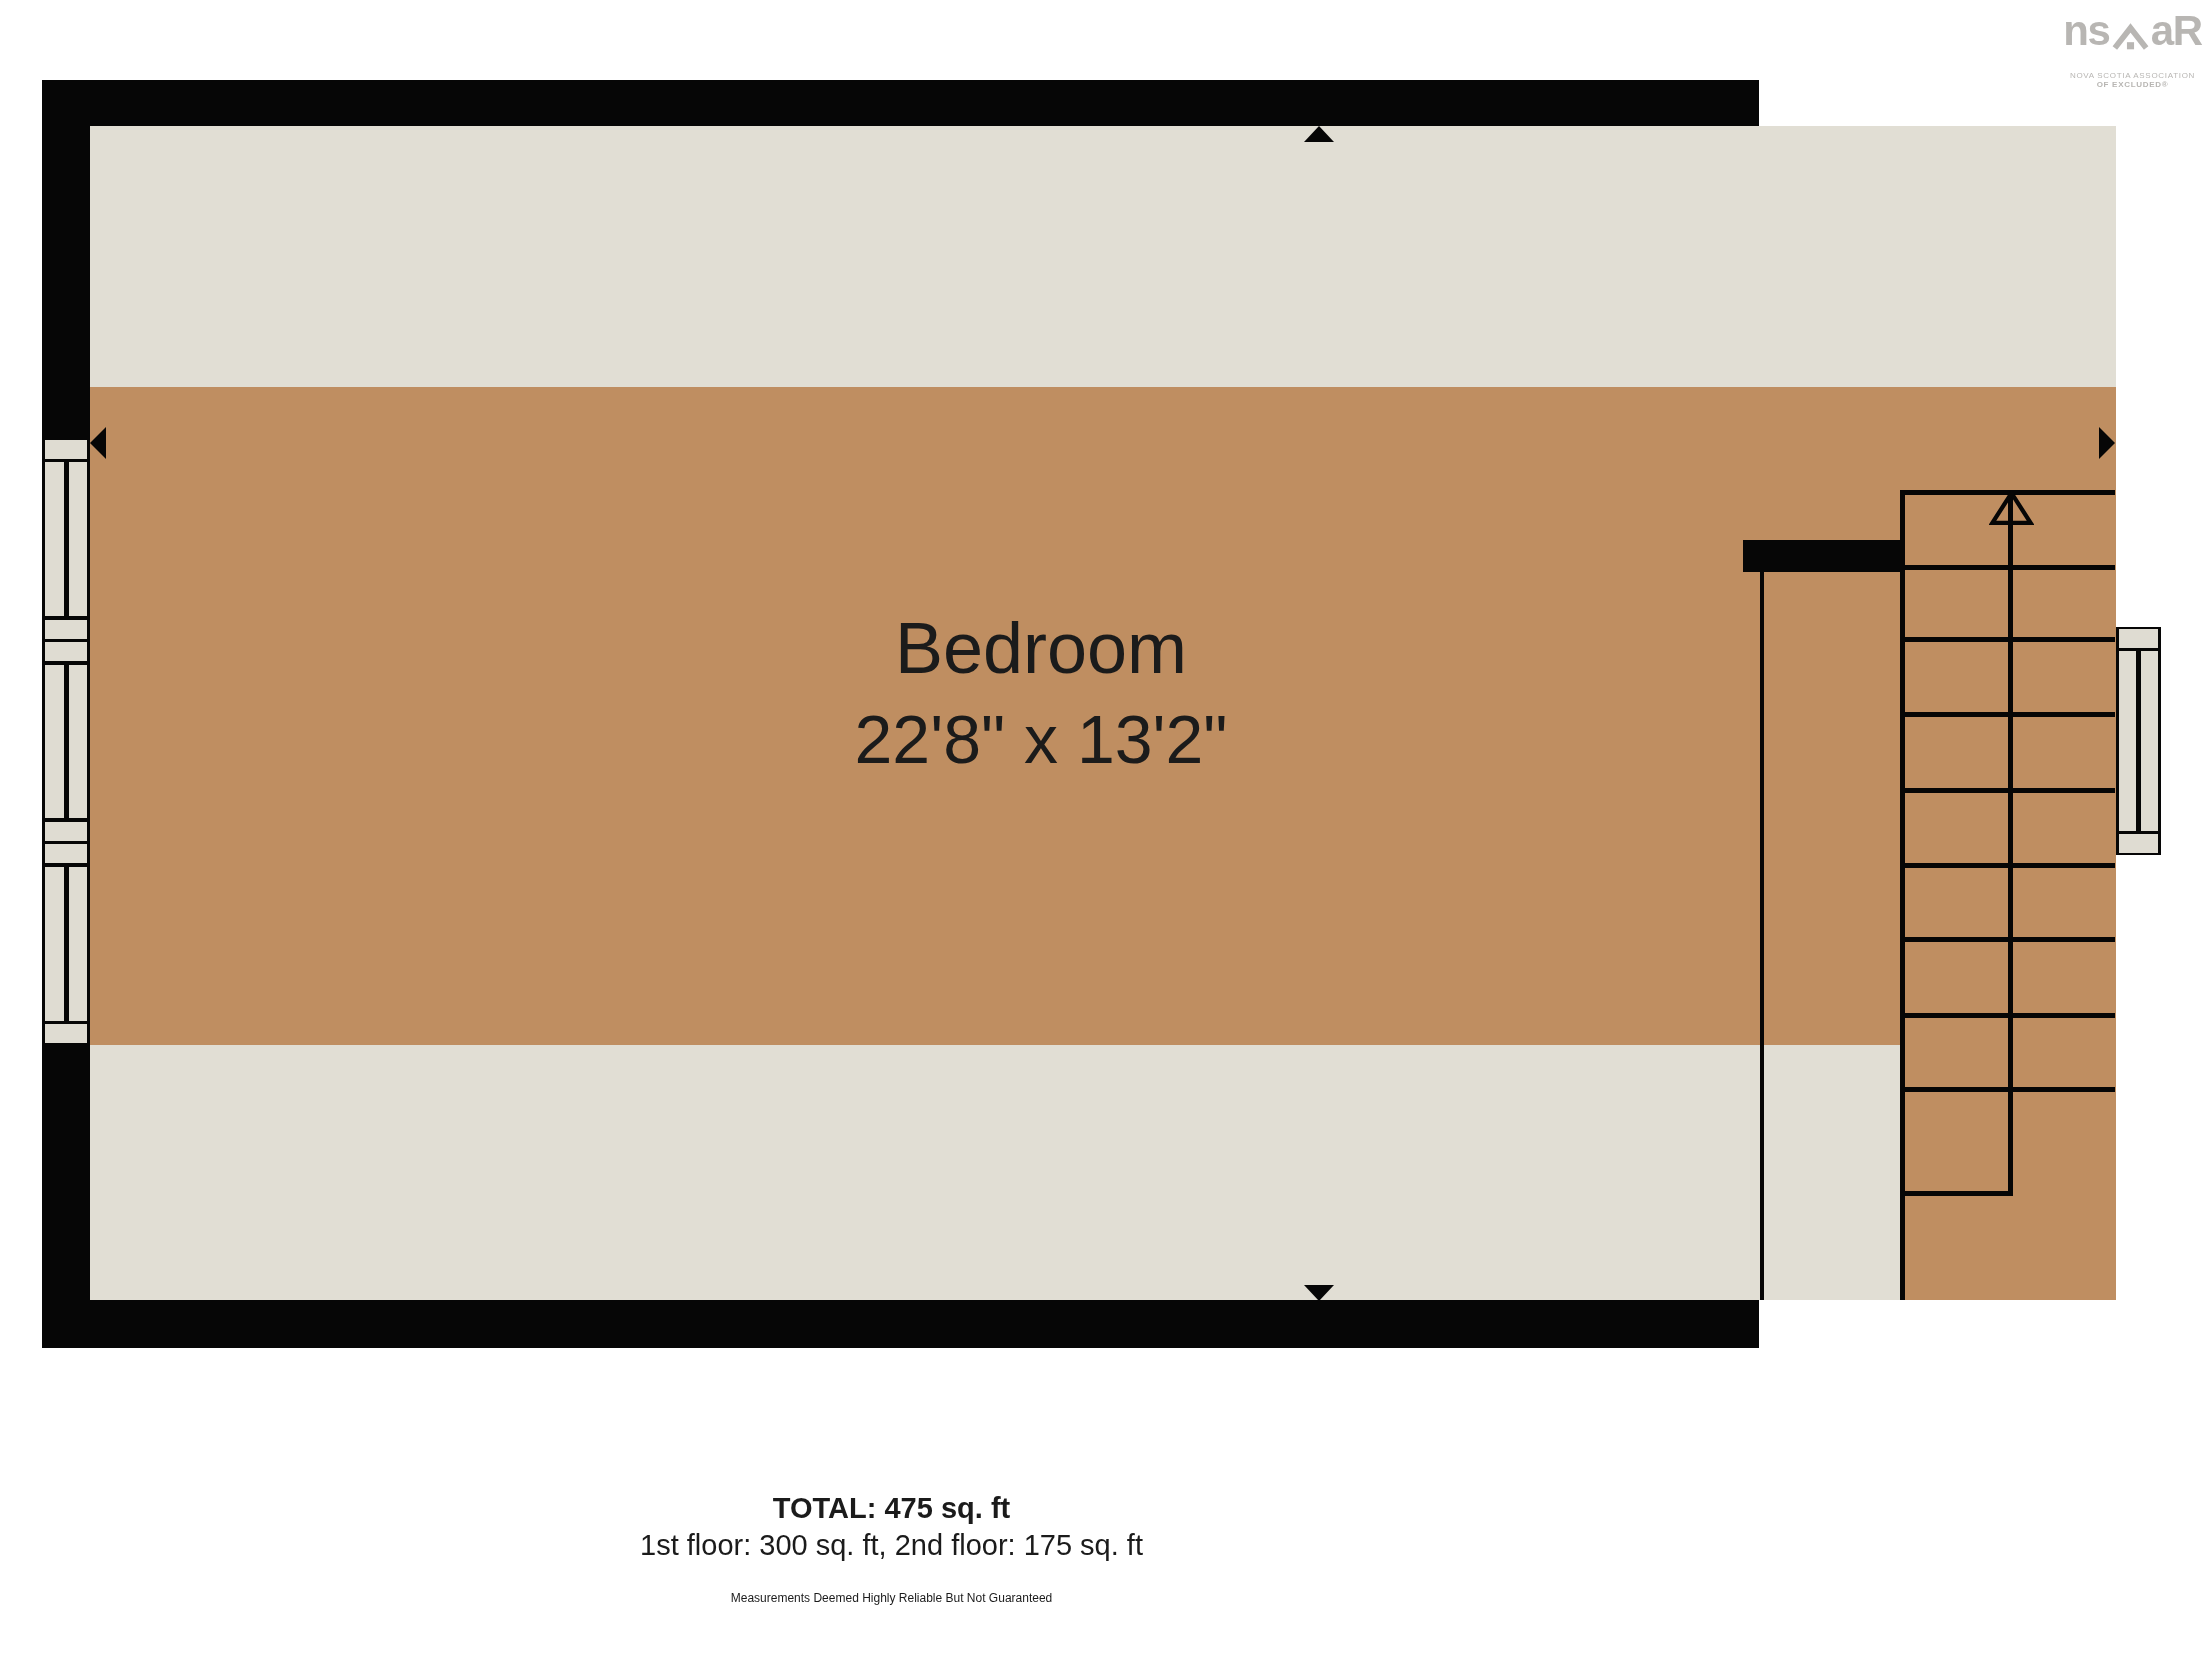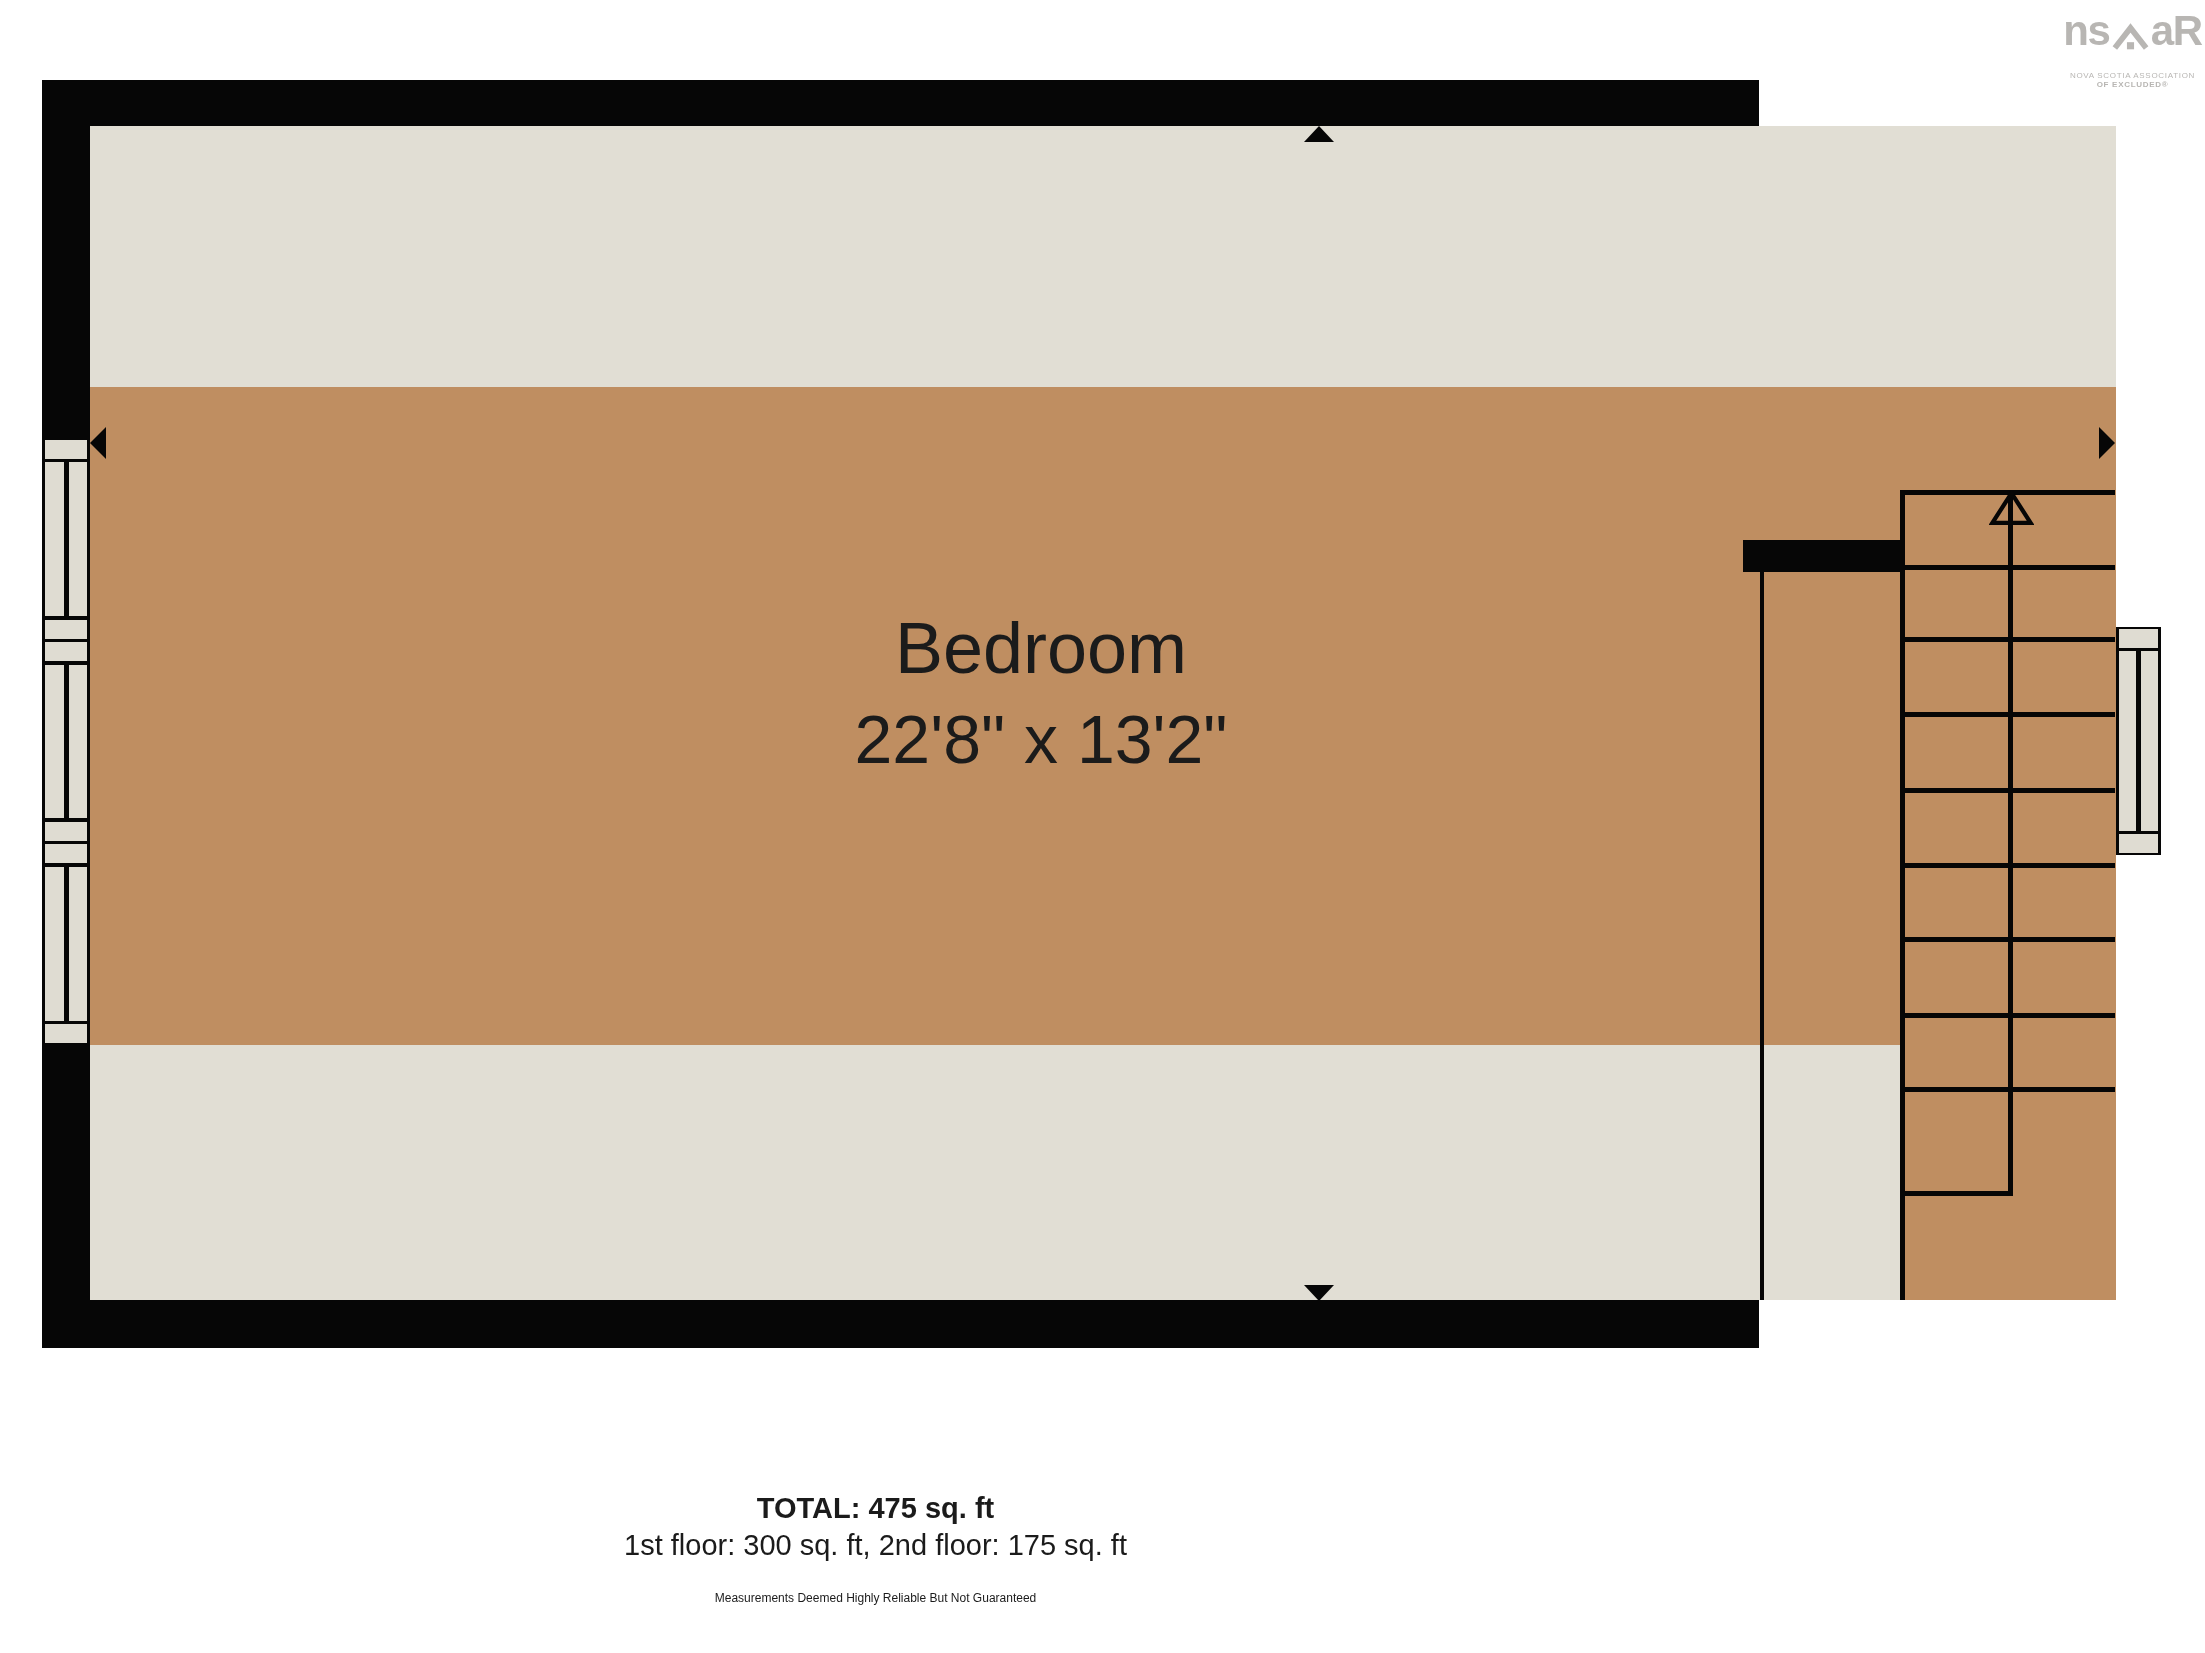--- a/index.html
+++ b/index.html
@@ -61,21 +61,21 @@
   .win-left{left:42px;top:438px;width:48px;height:607px;}
   .win-right{left:2116px;top:627px;width:45px;height:228px;}
   .window-unit{flex:1;display:flex;flex-direction:column;background:var(--wall);}
   .sill{height:18.7px;background:var(--window-fill);}
   .hgap{height:3.6px;background:var(--wall);}
   .panes{flex:1;display:flex;}
   .pane{flex:1;background:var(--window-fill);}
   .mullion{width:5px;background:var(--wall);}
 
   
-  .summary{position:absolute;left:0;top:1492px;width:1751px;text-align:center;color:var(--text-dark);}
+  .summary{position:absolute;left:16px;top:1492px;width:1751px;text-align:center;color:var(--text-dark);}
   .sum-total{font-size:29px;font-weight:bold;line-height:1.15;}
   .sum-floors{font-size:29px;line-height:1.15;margin-top:3.6px;}
   .sum-excluded{font-size:29px;line-height:1.15;margin-top:3.6px;}
   .sum-disclaimer{font-size:12px;margin-top:29px;}
 </style>
 </head>
 <body>
 
 <div class="page">
 

